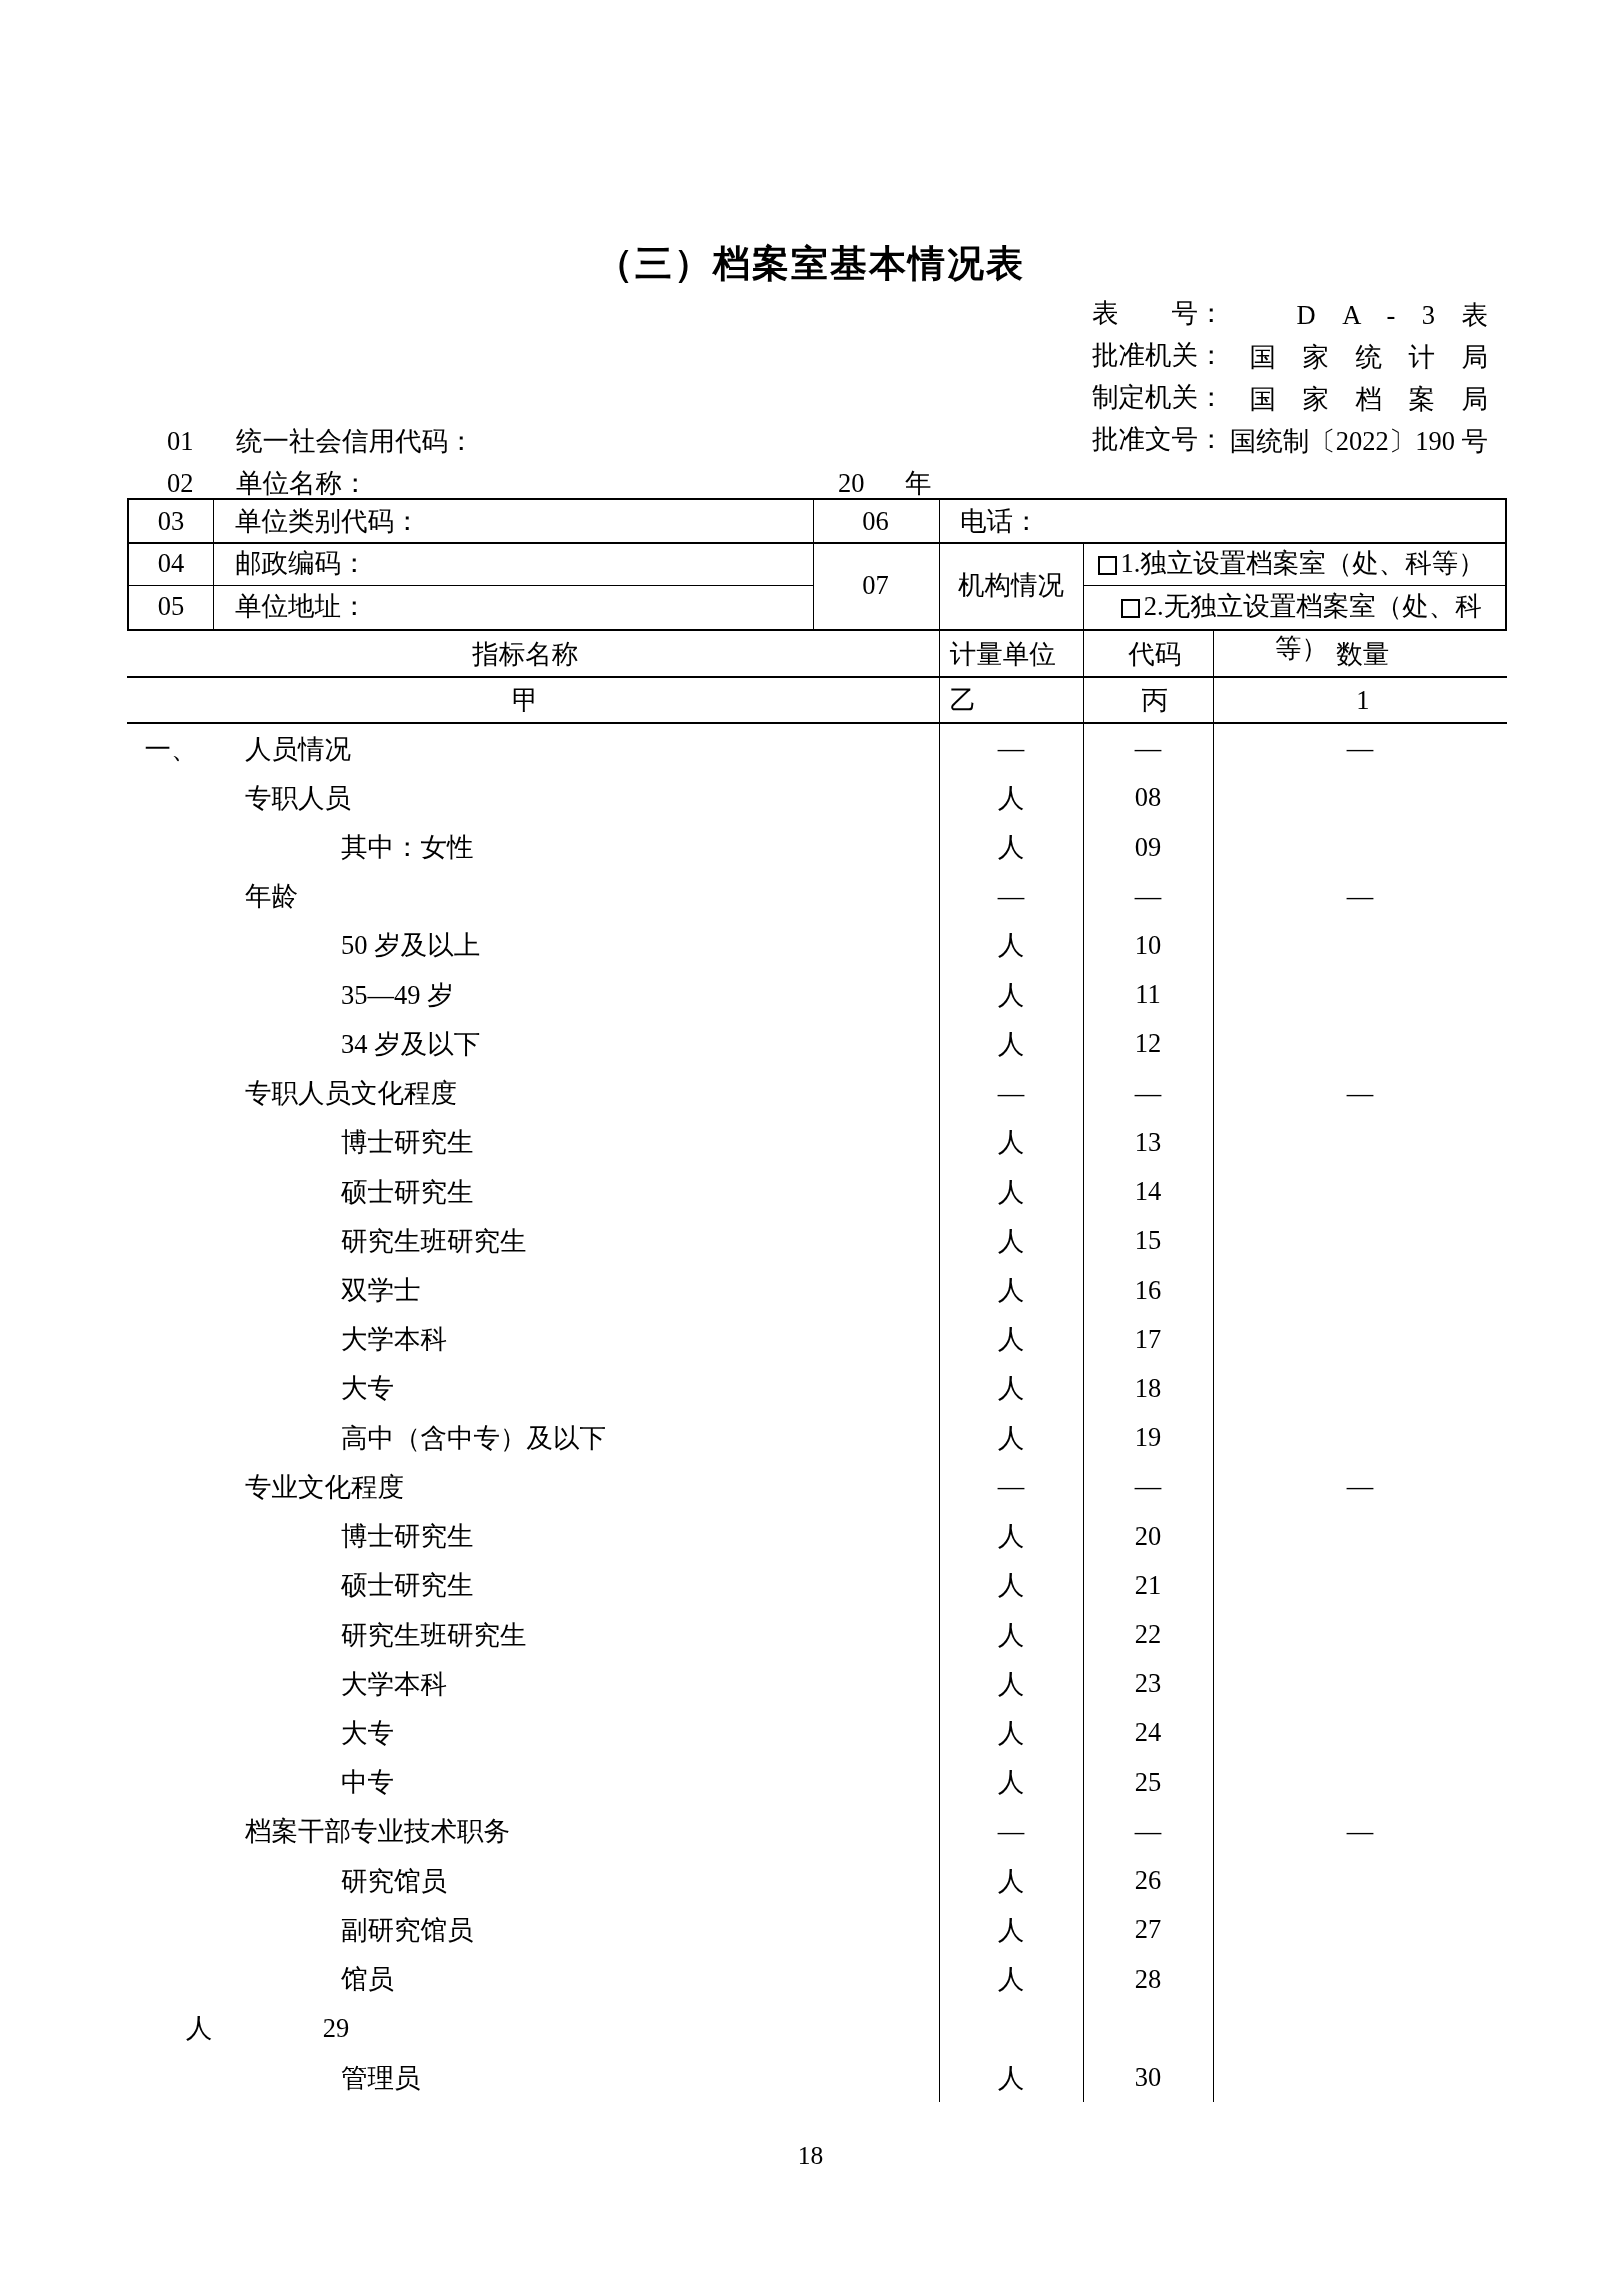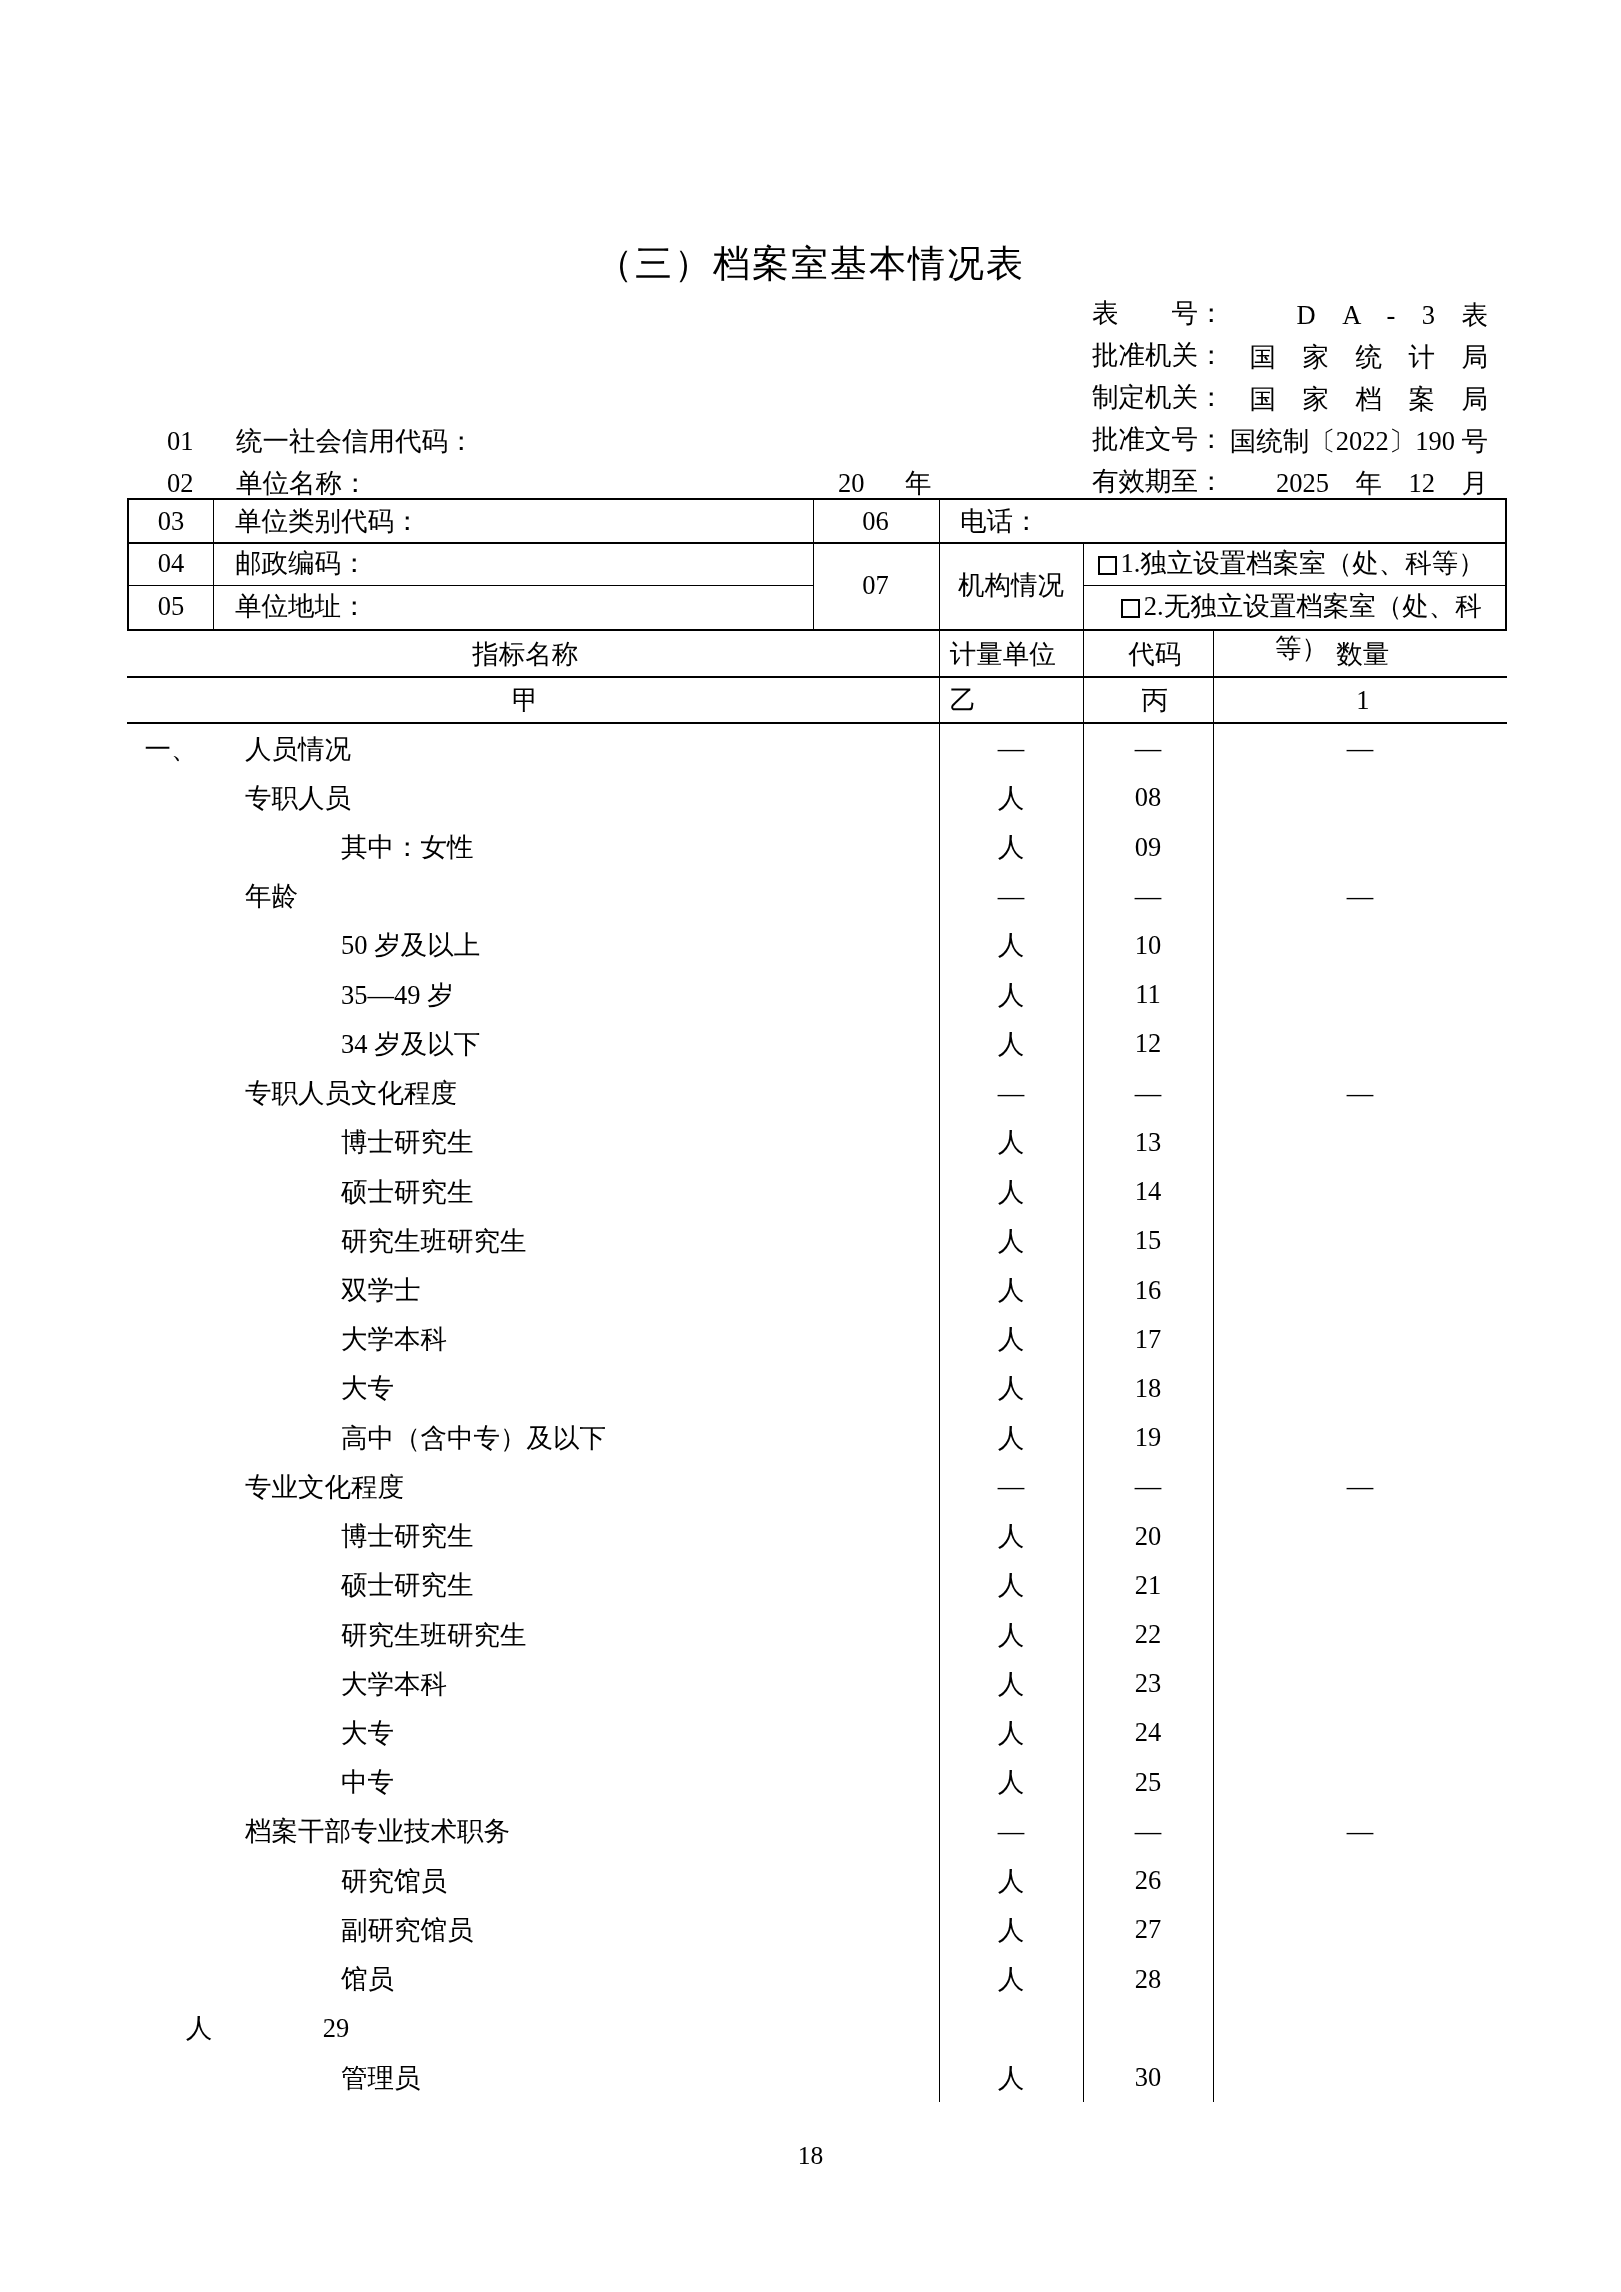--- a/index.html
+++ b/index.html
@@ -1,21 +1,21 @@
 <!DOCTYPE html>
 <html><head>
 <meta charset="utf-8">
 <style>
   html,body{margin:0;padding:0;background:#ffffff;}
   #page{position:relative;width:1621px;height:2293px;background:#ffffff;color:#000;
         font-family:"Liberation Serif","DejaVu Serif",serif;font-size:26.5px;overflow:hidden;}
 
   
   #title{position:absolute;top:239px;left:0;width:100%;text-align:center;
-         font-family:"Liberation Sans","DejaVu Sans",sans-serif;font-weight:normal;
+         font-family:"Liberation Sans","DejaVu Sans",sans-serif;font-weight:bold;
          font-size:37px;letter-spacing:2px;}
 
   
   #meta{position:absolute;top:294px;left:1092px;width:396px;}
   .meta-row{display:flex;justify-content:space-between;height:42px;line-height:42px;}
   .meta-label{white-space:pre;font-family:Liberation Mono, monospace;}
   .meta-value{white-space:pre;text-align:right;}
 
   
   #inforows{position:absolute;top:420px;left:167px;width:882px;}
@@ -89,24 +89,20 @@
       <span class="meta-value">国　家　统　计　局</span>
     </div>
     <div class="meta-row">
       <span class="meta-label">制定机关：</span>
       <span class="meta-value">国　家　档　案　局</span>
     </div>
     <div class="meta-row">
       <span class="meta-label">批准文号：</span>
       <span class="meta-value">国统制〔2022〕190 号</span>
     </div>
-    <div class="meta-row">
-      <span class="meta-label">有效期至：</span>
-      <span class="meta-value">2025　年　12　月</span>
-    </div>
   </div>
 
   <div id="inforows">
     <div class="info-row">
       <span class="info-code">01</span><span>统一社会信用代码：</span>
     </div>
     <div class="info-row">
       <span class="info-code">02</span><span>单位名称：</span>
       <span class="year-20">20</span>
       <span class="year-unit">年</span>

